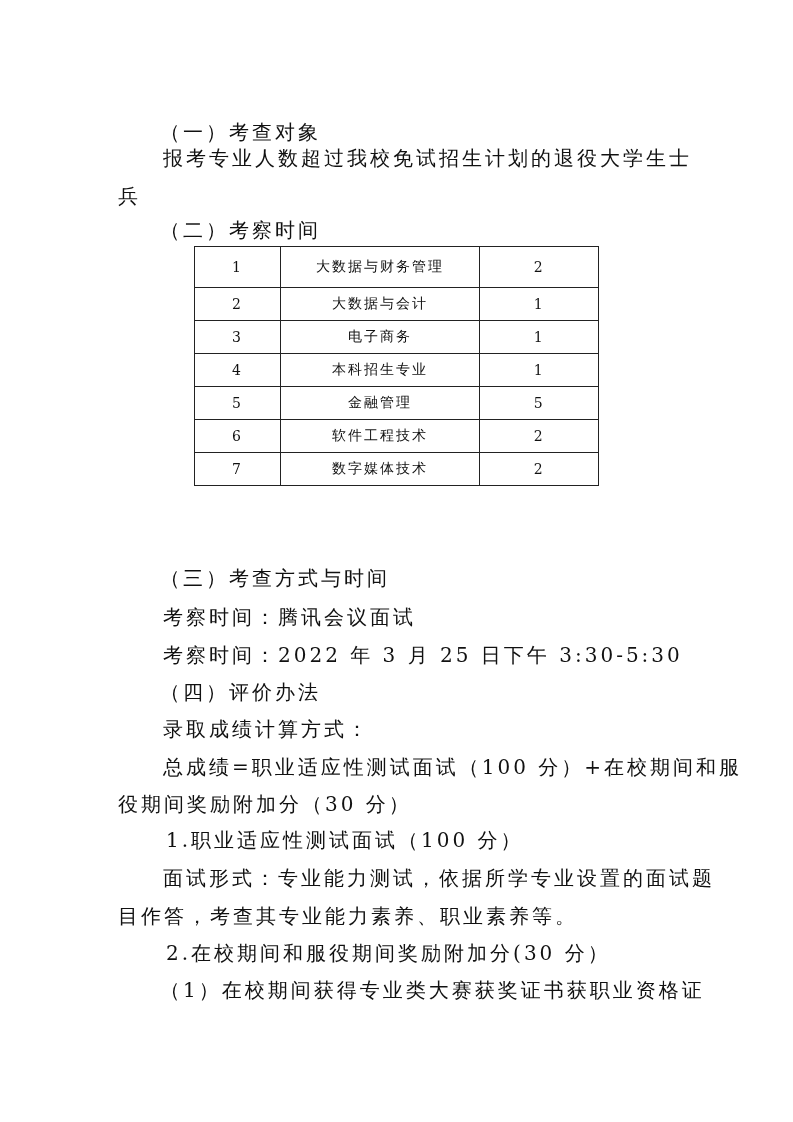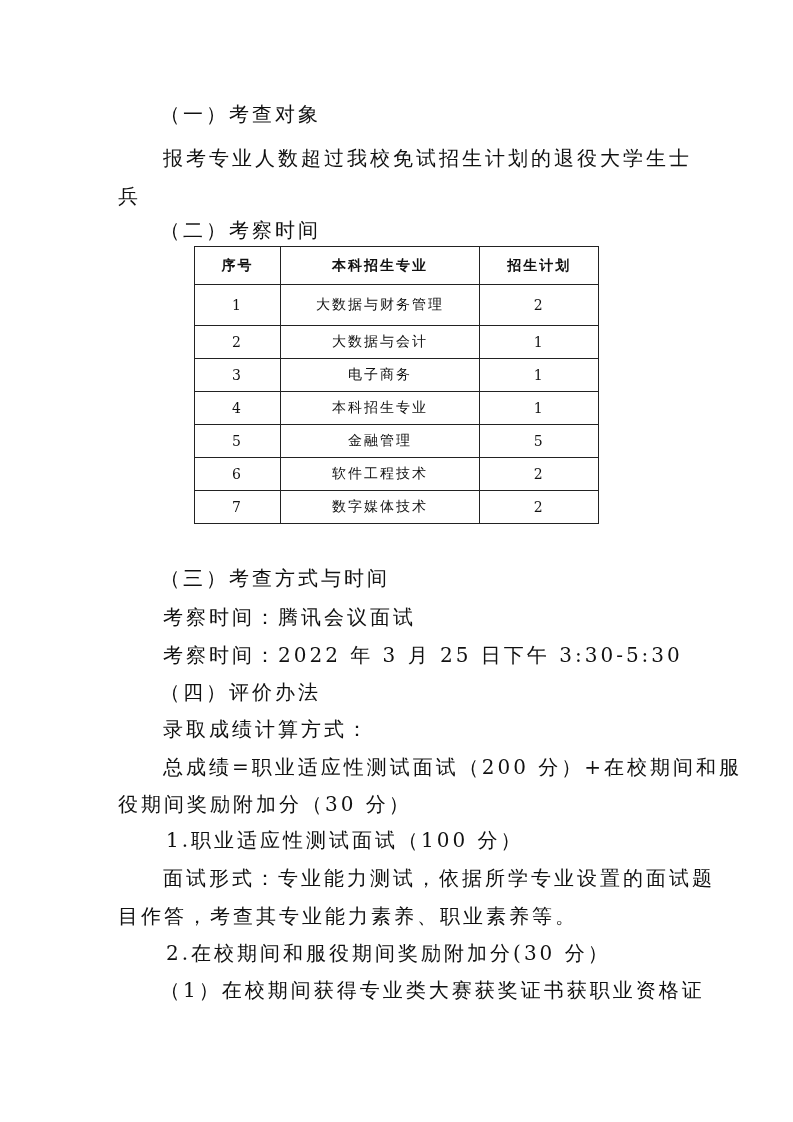--- a/index.html
+++ b/index.html
@@ -13,37 +13,32 @@
           font-size:14px; letter-spacing:2px; }
   td, th { border:1.5px solid #222; text-align:center; padding:0; }
   th { font-weight:bold; height:37px; }
   td { height:32px; }
   tr.r1 td { height:40px; }
   col.a { width:86px; } col.b { width:200px; } col.c2 { width:119px; }
 </style>
 </head>
 <body>
 
-<div class="line h" style="top:102px">（一）考查对象</div>
+<div class="line h" style="top:120px">（一）考查对象</div>
 <div class="line p" style="top:146px">报考专业人数超过我校免试招生计划的退役大学生士</div>
 <div class="line c" style="top:184px">兵</div>
 <div class="line h" style="top:218px">（二）考察时间</div>
 
 <table>
   <colgroup>
       <col class="a">
       <col class="b">
       <col class="c2">
     </colgroup>
   <tbody>
-      <tr>
-    <th>序号</th>
-    <th>本科招生专业</th>
-    <th>招生计划</th>
-  </tr>
   <tr class="r1">
     <td>1</td>
     <td>大数据与财务管理</td>
     <td>2</td>
   </tr>
   <tr>
     <td>2</td>
     <td>大数据与会计</td>
     <td>1</td>
   </tr>
@@ -73,19 +68,19 @@
     <td>2</td>
   </tr>
 </tbody>
   </table>
 
 <div class="line h" style="top:566px">（三）考查方式与时间</div>
 <div class="line p" style="top:605px">考察时间：腾讯会议面试</div>
 <div class="line p" style="top:643px">考察时间：2022 年 3 月 25 日下午 3:30-5:30</div>
 <div class="line h" style="top:680px">（四）评价办法</div>
 <div class="line p" style="top:717px">录取成绩计算方式：</div>
-<div class="line p" style="top:755px">总成绩=职业适应性测试面试（200 分）+在校期间和服</div>
+<div class="line p" style="top:755px">总成绩=职业适应性测试面试（100 分）+在校期间和服</div>
 <div class="line c" style="top:792px">役期间奖励附加分（30 分）</div>
 <div class="line" style="left:166px; top:828px">1.职业适应性测试面试（100 分）</div>
 <div class="line p" style="top:866px">面试形式：专业能力测试，依据所学专业设置的面试题</div>
 <div class="line c" style="top:904px">目作答，考查其专业能力素养、职业素养等。</div>
 <div class="line" style="left:166px; top:941px">2.在校期间和服役期间奖励附加分(30 分）</div>
 <div class="line" style="left:160px; top:978px">（1）在校期间获得专业类大赛获奖证书获职业资格证</div>
 
 </body></html>

